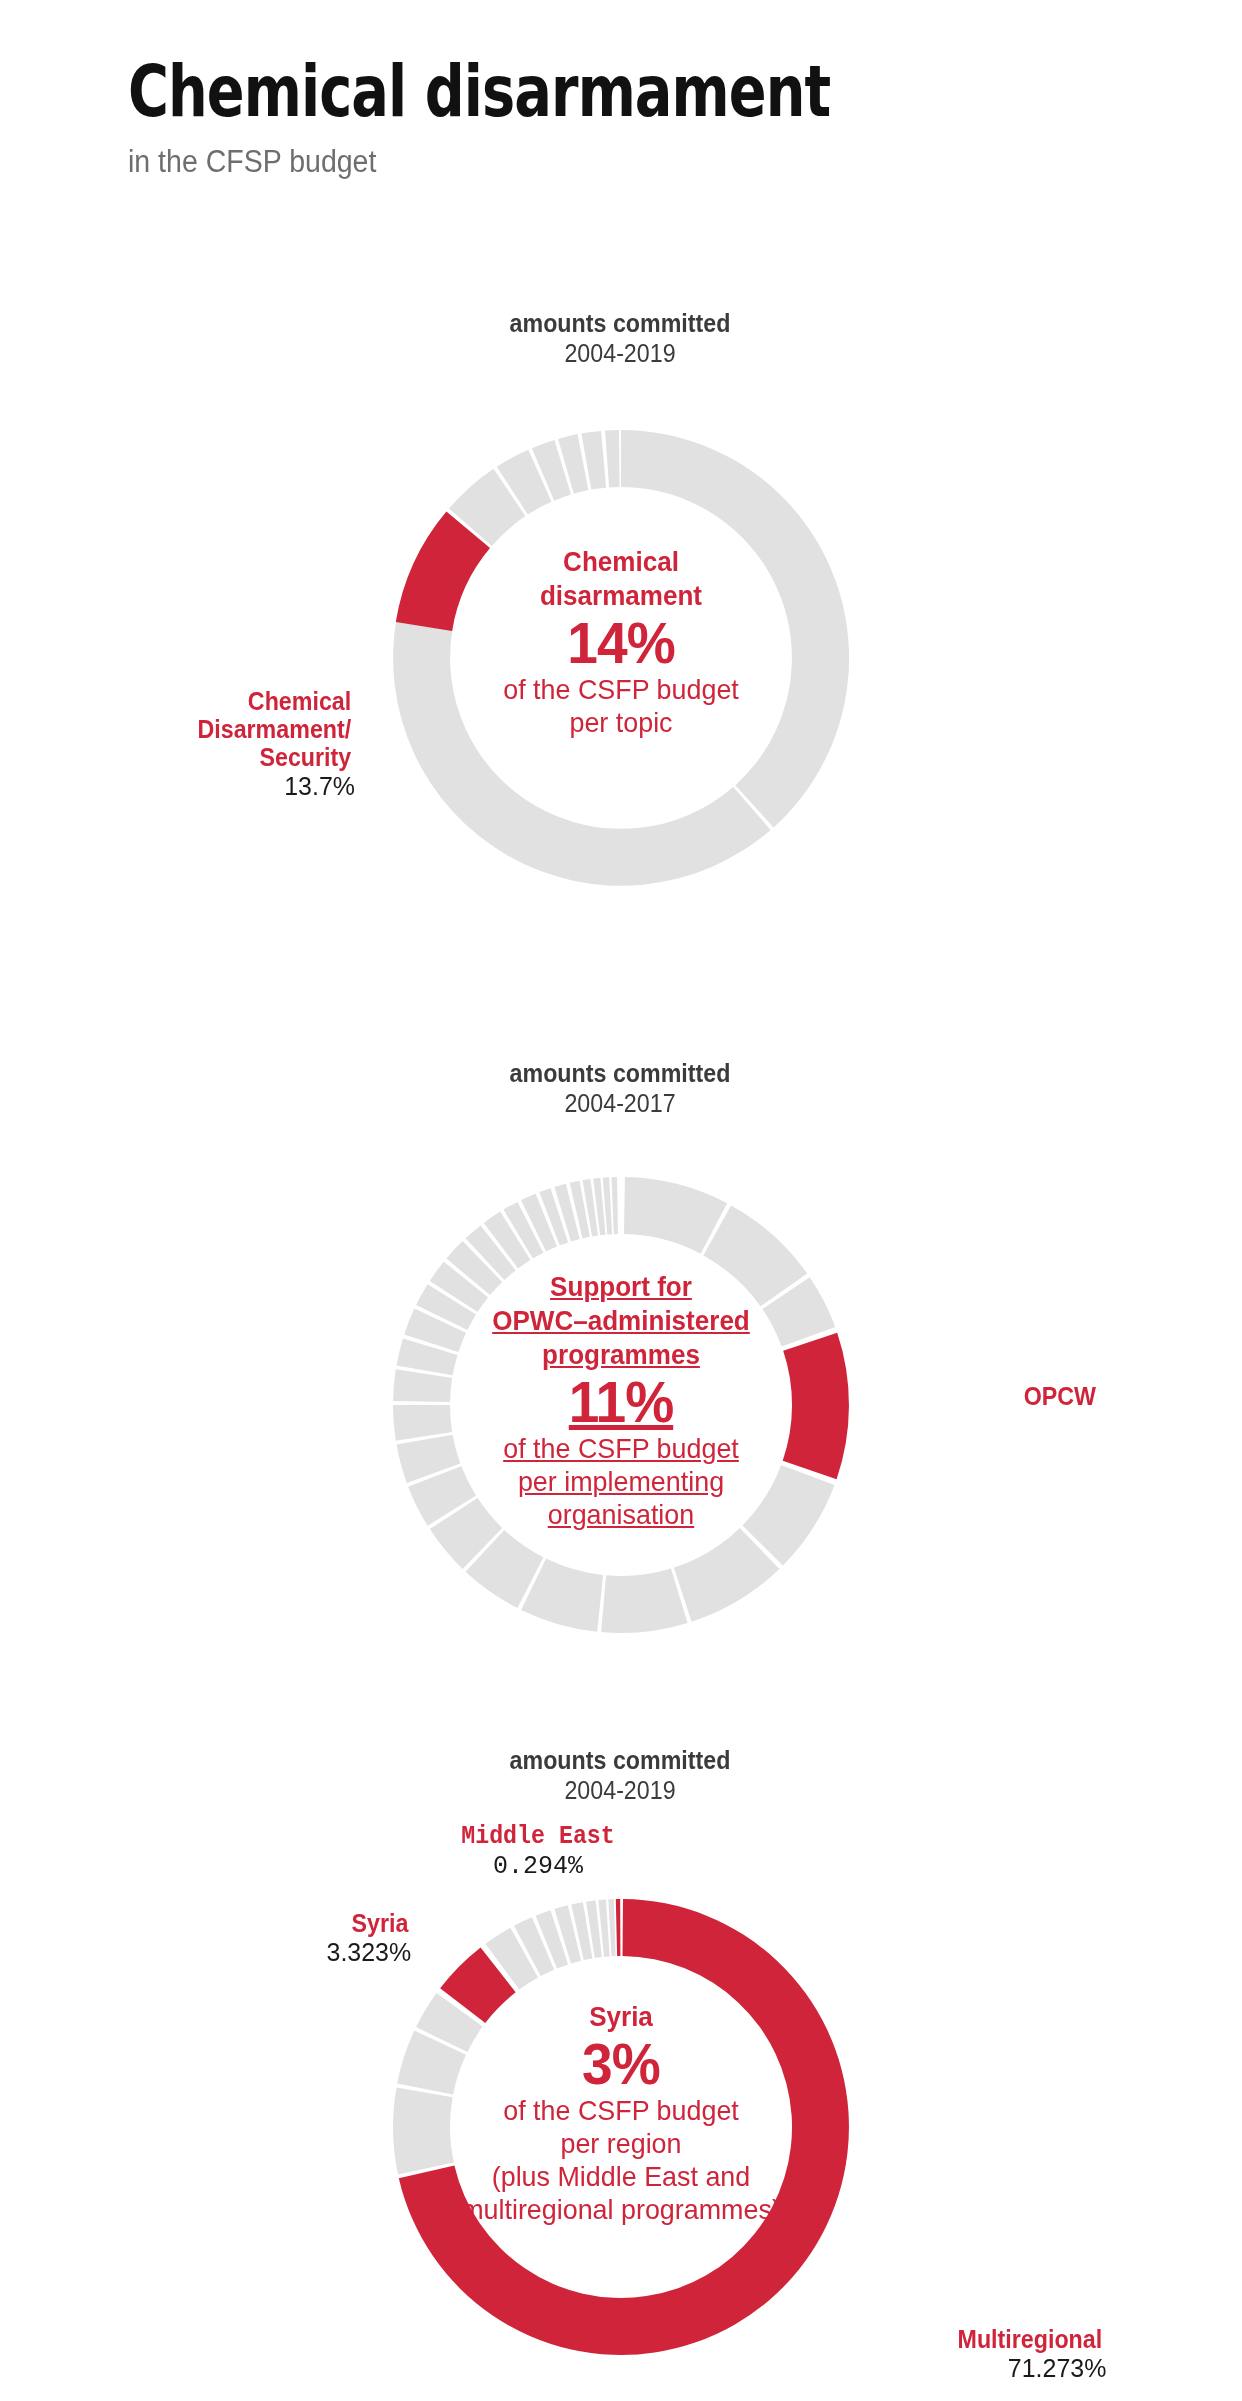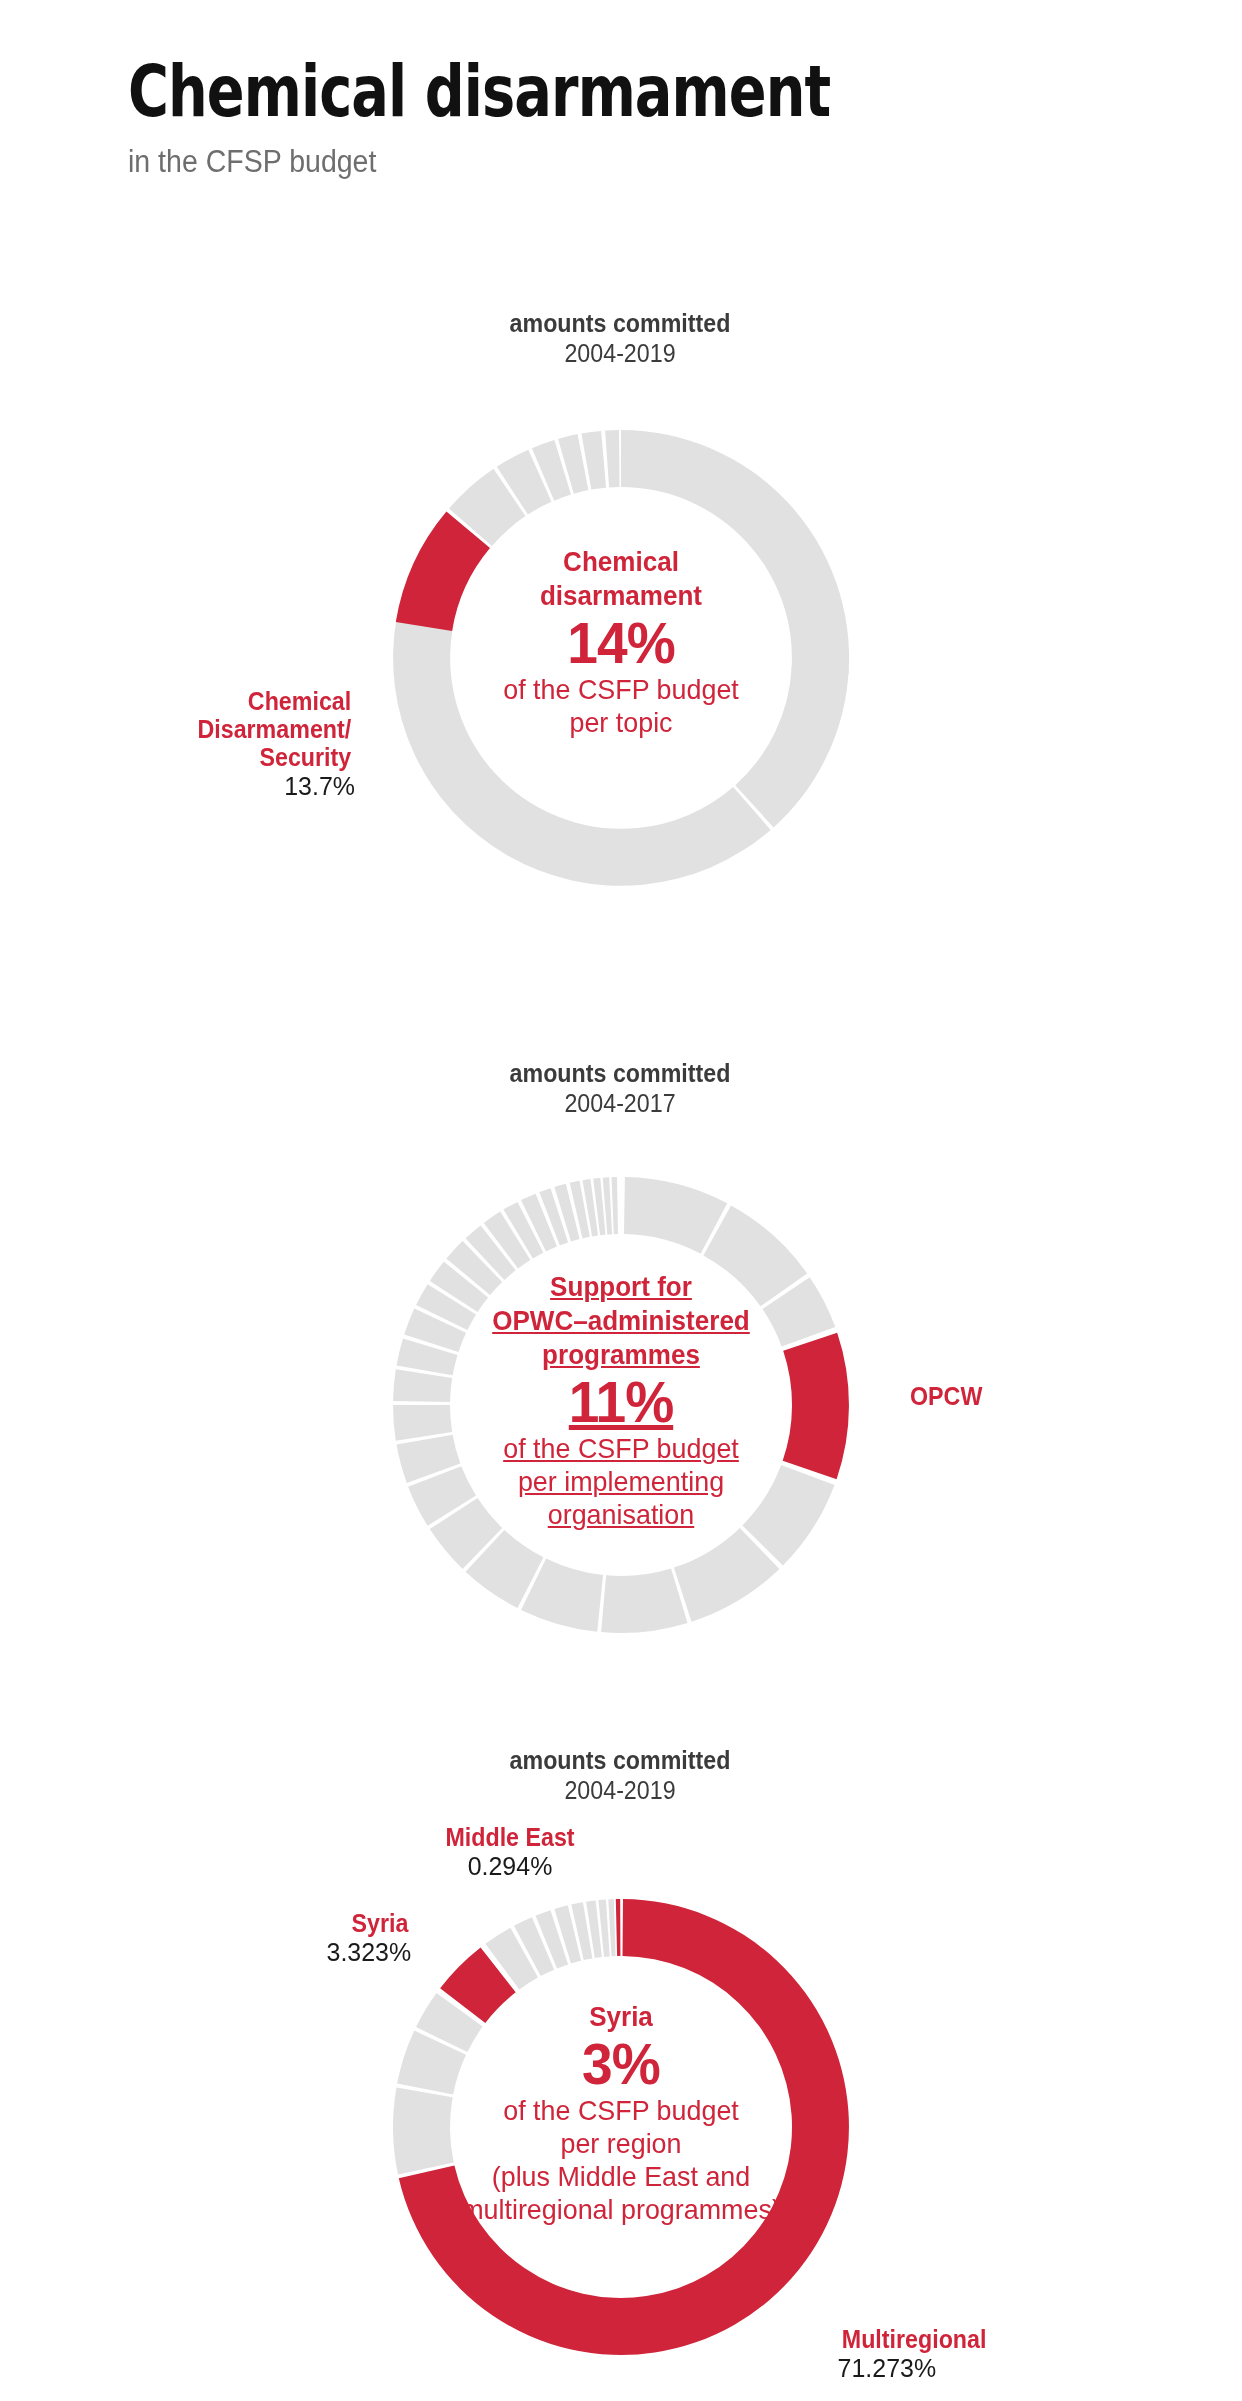--- a/index.html
+++ b/index.html
@@ -118,21 +118,21 @@
     color: #cf2439;
     transform: scaleX(0.93);
   }
   .callout .cl-pct {
     font-size: 26px;
     line-height: 30px;
     color: #1a1a1a;
     transform: scaleX(0.96);
   }
   .ta-right { text-align: right; }
-  .ta-left  { text-align: left; }
+  .ta-left  { text-align: right; }
   .ta-center{ text-align: center; }
 </style>
 </head>
 <body>
 
 <div class="header">
   <div class="title">Chemical disarmament</div>
   <div class="subtitle">in the CFSP budget</div>
 </div>
 
@@ -319,21 +319,21 @@
 
   <div class="center-text" style="left:415px; top:2000px; width:412px;">
     <div class="ct-bold">Syria</div>
     <div class="ct-big">3%</div>
     <div class="ct-reg">of the CSFP budget</div>
     <div class="ct-reg">per region</div>
     <div class="ct-reg">(plus Middle East and</div>
     <div class="ct-reg">multiregional programmes)</div>
   </div>
 
-  <div class="callout ta-center" style="left:400px; top:1823px; width:220px;">
+  <div class="callout ta-center" style="left:428px; top:1823px; width:220px;font-family:Liberation Mono, monospace;">
     <div class="cl-name">Middle East</div>
     <div class="cl-pct">0.294%</div>
   </div>
 
   <div class="callout ta-right" style="left:225px; top:1909px; width:190px;">
     <div class="cl-name">Syria</div>
     <div class="cl-pct">3.323%</div>
   </div>
 
   <div class="callout ta-left" style="left:832px; top:2325px; width:280px;">

